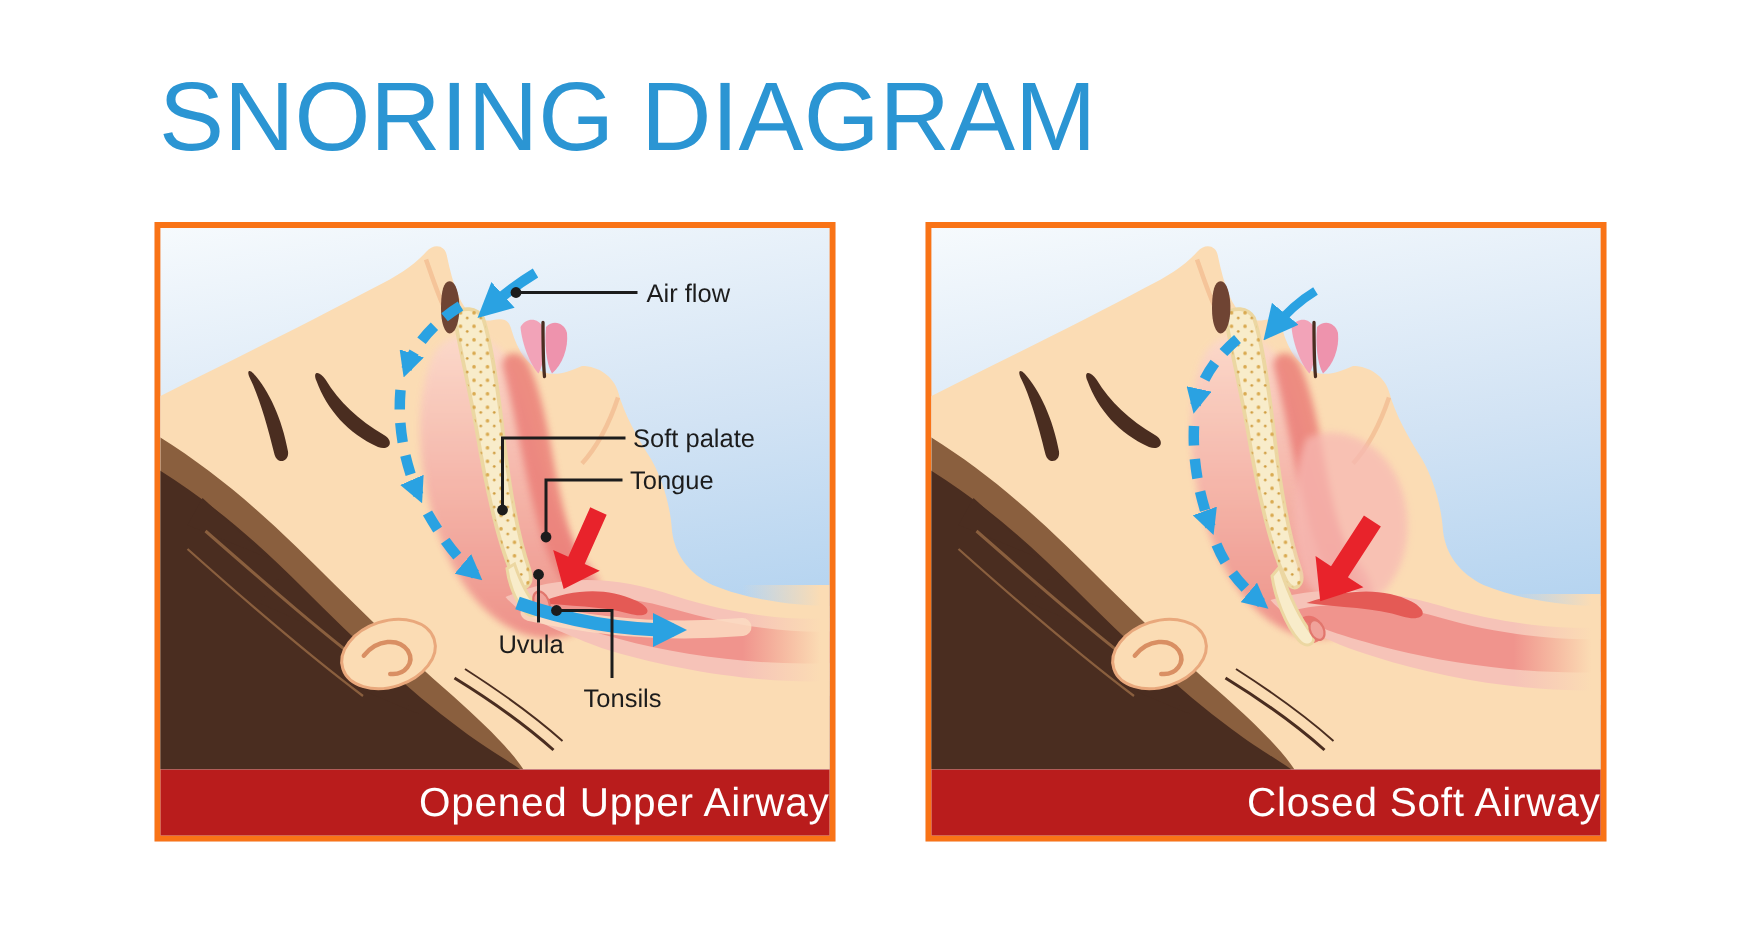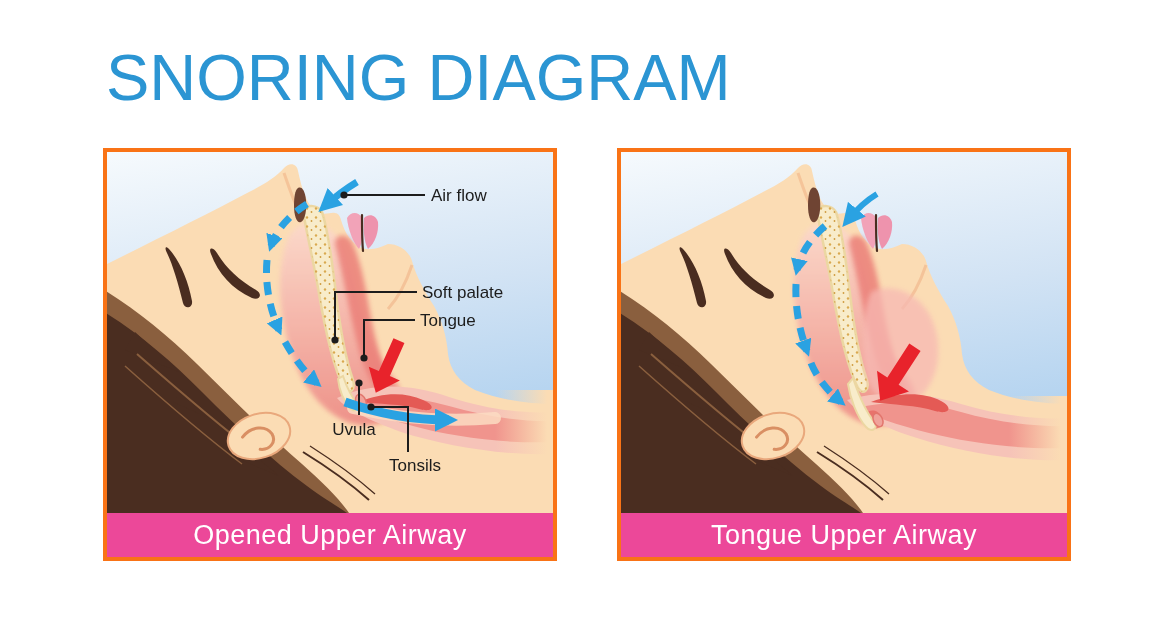--- a/index.html
+++ b/index.html
@@ -3,22 +3,22 @@
 <meta charset="utf-8">
 <style>
   html,body{margin:0;padding:0;background:#ffffff;}
   .stage{position:relative;width:1160px;height:619px;background:#ffffff;overflow:hidden;
          font-family:"Liberation Sans",sans-serif;}
   .title{position:absolute;left:106px;top:40px;margin:0;font-size:65px;font-weight:400;
          letter-spacing:0px;color:#2b95d3;white-space:nowrap;}
   .panel{position:absolute;top:148px;width:454px;height:413px;border:4px solid #f97316;
          box-sizing:border-box;background:#eaf3fb;}
   .scene{display:block;width:446px;height:361px;}
-  .caption-bar{position:absolute;left:0;right:0;bottom:0;height:44px;background:#ec4899;
-         display:flex;align-items:center;justify-content:center;}
+  .caption-bar{position:absolute;left:0;right:0;bottom:0;height:44px;background:#b91c1c;
+         display:flex;align-items:center;justify-content:flex-end;}
   .caption-bar span{color:#ffffff;font-size:27px;font-weight:400;letter-spacing:.5px;}
   svg text.lbl{font-family:"Liberation Sans",sans-serif;font-size:17px;fill:#1c1c1c;}
 </style>
 </head>
 <body>
 
 <div class="stage">
 
   <h1 class="title">SNORING DIAGRAM</h1>
 
@@ -219,17 +219,17 @@
         <path d="M 256,42 C 246,48 236,57 227,68" stroke="#2aa2e2" stroke-width="6" fill="none" marker-end="url(#bh2)"></path>
       </g>
       <g stroke="#2aa2e2" stroke-width="7" fill="none" stroke-dasharray="13 9">
         <path d="M 204,74 C 190,86 180,100 176,118" marker-end="url(#bh)"></path>
         <path d="M 175,132 C 174,155 178,177 186,199" marker-end="url(#bh)"></path>
         <path d="M 190,211 C 197,228 208,240 220,250" marker-end="url(#bh)"></path>
       </g>
       <use href="#redarrow" transform="translate(261,246) rotate(33) scale(1.12)"></use>
     </svg>
     <div class="caption-bar">
-      <span>Tongue Upper Airway</span>
+      <span>Closed Soft Airway</span>
     </div>
   </div>
 
 </div>
 
 </body></html>

